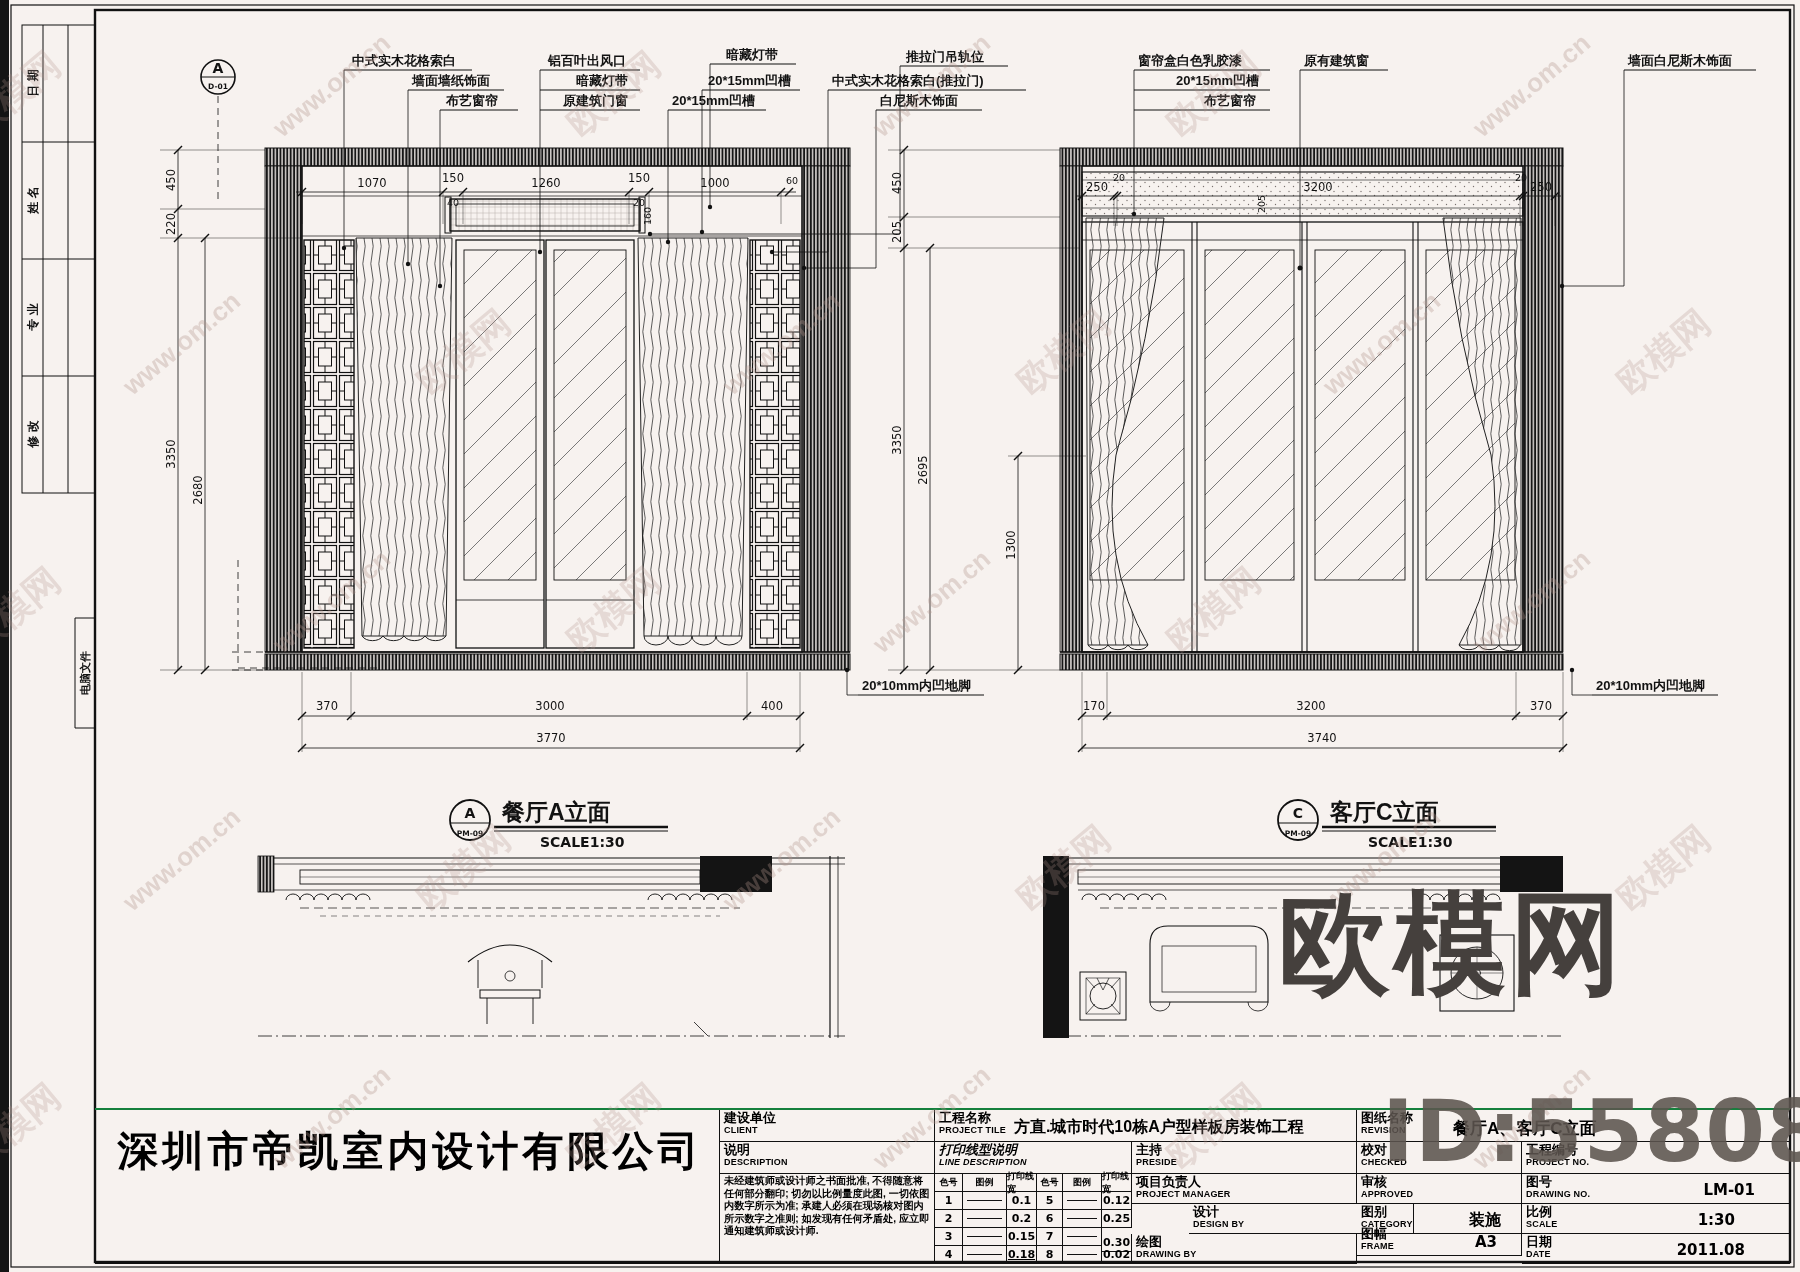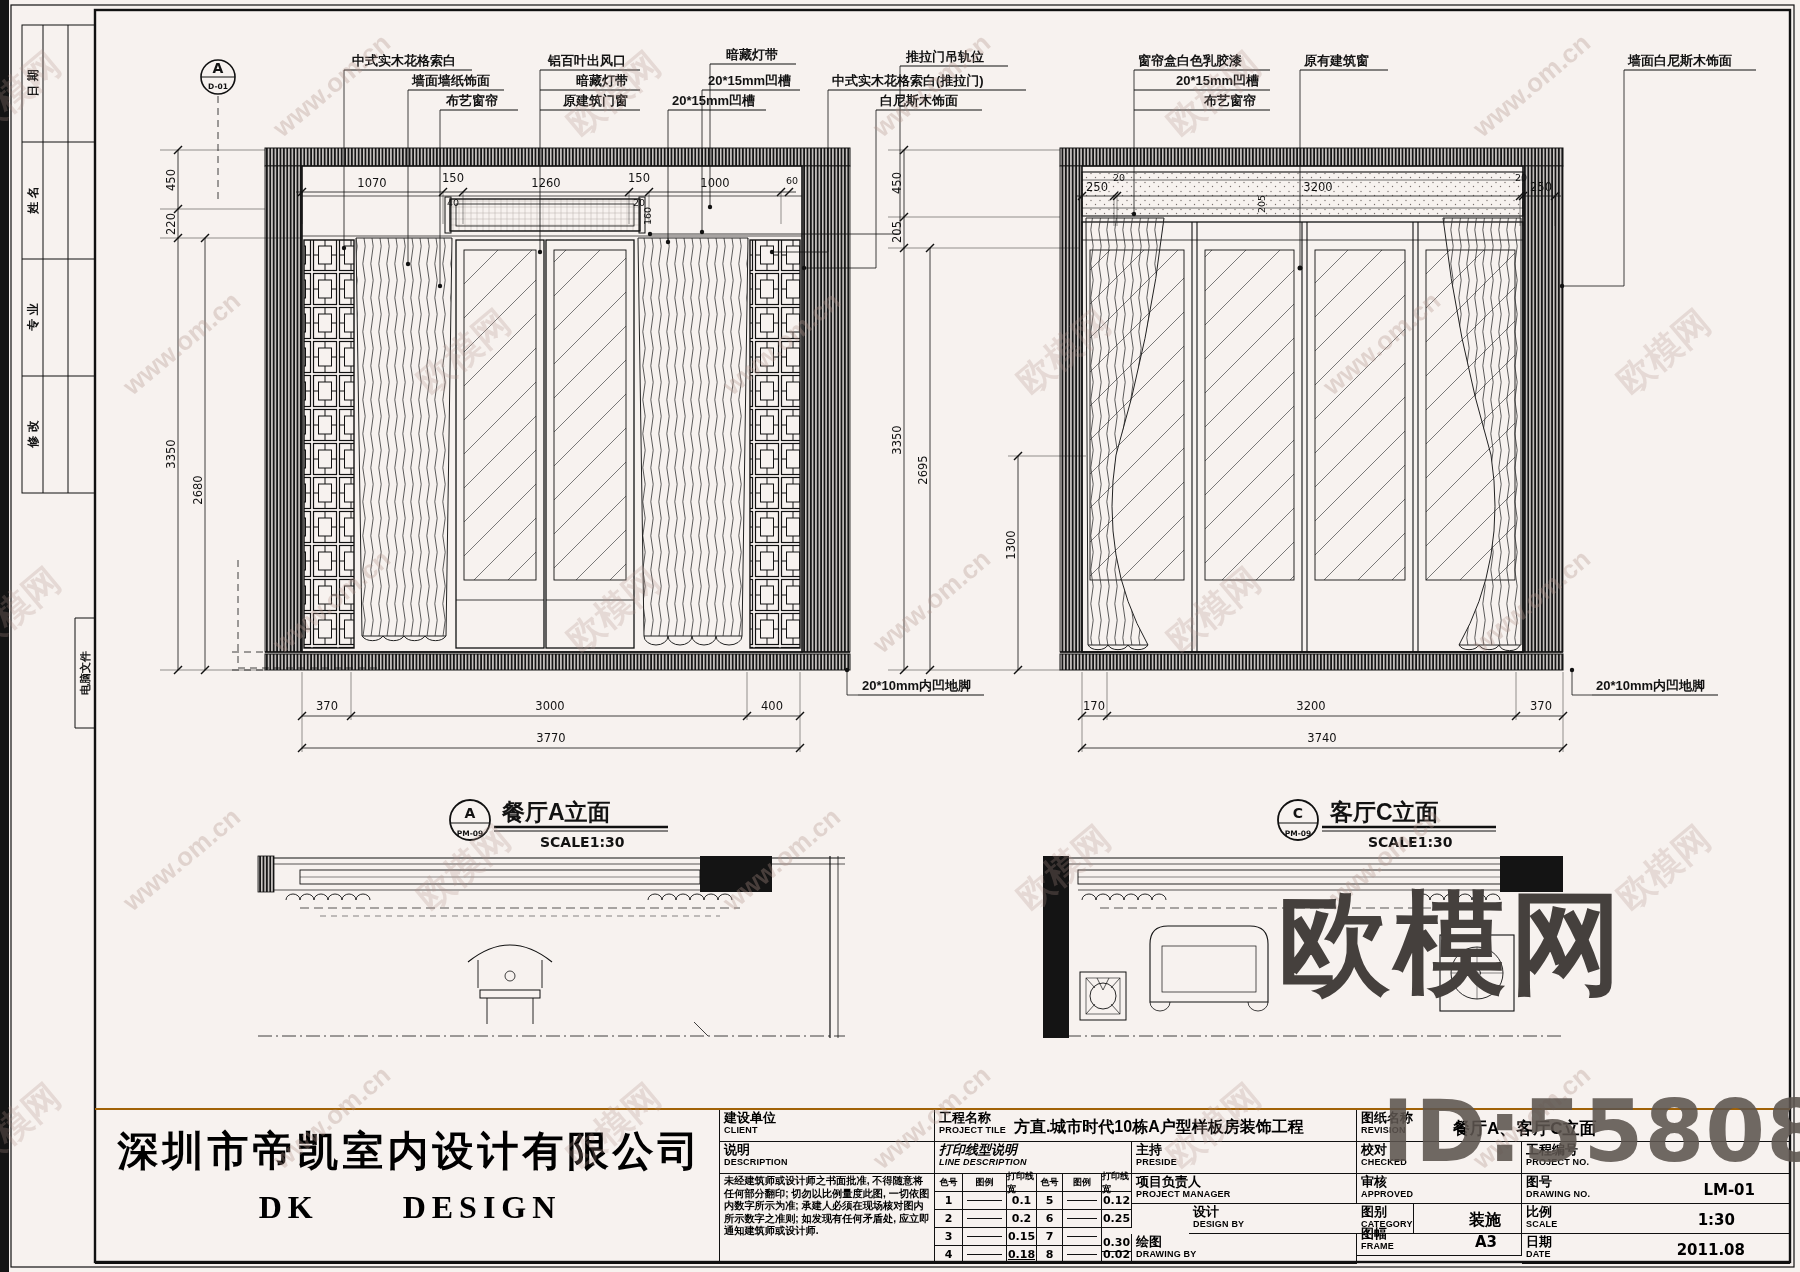--- a/index.html
+++ b/index.html
@@ -9,21 +9,21 @@
   .dim{font:11.5px "DejaVu Sans",sans-serif;}
   .dimsm{font:9.5px "DejaVu Sans",sans-serif;}
   .ann{font:700 13px "Liberation Sans","DejaVu Sans",sans-serif;}
   .tag-big{font:700 14px "DejaVu Sans",sans-serif;}
   .tag-sm{font:700 7.5px "DejaVu Sans",sans-serif;}
   .etitle{font:700 23px "Liberation Sans","DejaVu Sans",sans-serif;}
   .escale{font:700 14px "DejaVu Sans",sans-serif;}
   .sbar{font:700 12px "Liberation Sans","DejaVu Sans",sans-serif;}
   
   #titleblock{position:absolute;left:95px;top:1108px;width:1695px;height:154px;z-index:3;
-              border-top:2px solid #a16207;}
+              border-top:2px solid #15803d;}
   .tb-cell{position:absolute;box-sizing:border-box;border-right:1.5px solid #111;border-bottom:1.5px solid #111;
            padding:1px 4px;overflow:hidden;}
   .lab-cn{font-weight:700;font-size:13px;line-height:14px;}
   .lab-en{font-weight:700;font-size:9px;line-height:10px;letter-spacing:.2px;}
   .val{font-weight:700;font-size:15px;}
   .desc-text{font-size:10.2px;line-height:12.6px;font-weight:600;}
   .lt-cell{position:absolute;box-sizing:border-box;border-right:1px solid #111;border-bottom:1px solid #111;
            font-weight:700;font-size:9px;display:flex;align-items:center;justify-content:center;}
   .lt-num{font-size:11px;font-family:"DejaVu Sans",sans-serif;}
   .line-swatch{width:80%;height:0;border-top:1.7px solid #111;}
@@ -464,21 +464,20 @@
   <circle cx="1477" cy="973" r="26" stroke-width="0.9"></circle>
   <line x1="1451" y1="973" x2="1503" y2="973" stroke-width="0.5"></line>
   <line x1="1477" y1="947" x2="1477" y2="999" stroke-width="0.5"></line>
   <circle cx="1477" cy="973" r="3.5" stroke-width="0.9"></circle>
   <line x1="1043" y1="1036" x2="1563" y2="1036" stroke-width="0.8" stroke-dasharray="14 4 2 4"></line>
 </g>
 </svg>
 
 <div id="company">
   <div class="cn">深圳市帝凯室内设计有限公司</div>
-  <div class="en">DK      DESIGN</div>
 </div>
 
 <div id="titleblock">
   <div class="tb-cell" style="left:0;top:0;width:625px;height:154px;"></div>
 
   <div class="tb-cell" style="left:625px;top:0;width:215px;height:32px;">
     <div class="lab-cn">建设单位</div>
     <div class="lab-en">CLIENT</div>
   </div>
   <div class="tb-cell" style="left:625px;top:32px;width:215px;height:32px;text-align:left;">

